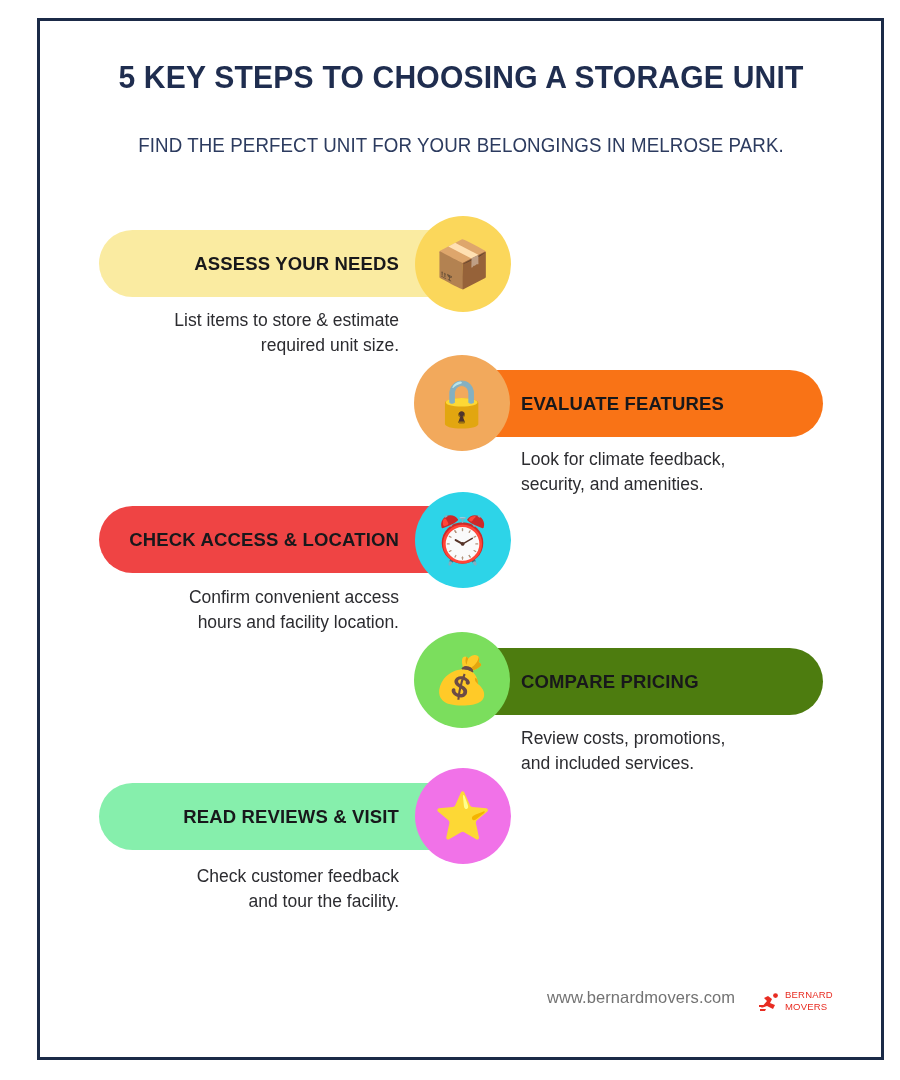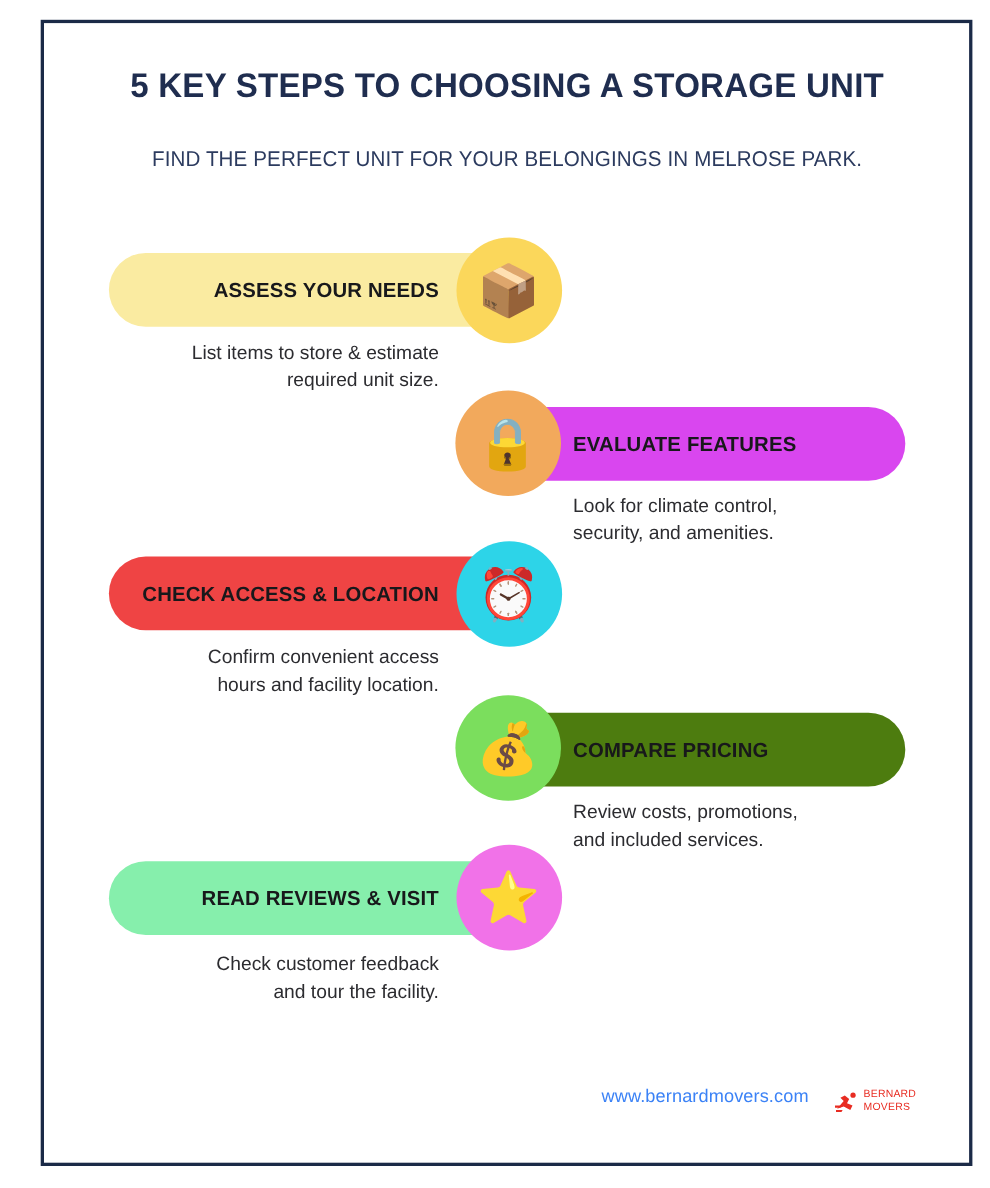--- a/index.html
+++ b/index.html
@@ -133,21 +133,21 @@
   }
   .brand-name {
     font-size: 17px;
     font-weight: bold;
     color: #1f2d4f;
     letter-spacing: 0.1px;
   }
   .brand-url {
     margin-top: 6px;
     font-size: 16.5px;
-    color: #3b82f6;
+    color: #737373;
     letter-spacing: 0.1px;
   }
 
   .logo {
     position: absolute;
     left: 748px;
     top: 988px;
     width: 74px;
     height: 30px;
   }
@@ -180,27 +180,27 @@
         <div class="pill" style="top: 230px; background: rgb(250, 235, 161);">
           <span class="pill-label">ASSESS YOUR NEEDS</span>
         </div>
         <div class="bubble" style="top: 216px; background: rgb(251, 215, 91);">
           <span class="bubble-emoji">📦</span>
         </div>
         <div class="desc" style="top: 308px;">List items to store &amp; estimate
 required unit size.</div>
       </div>
       <div class="step right">
-        <div class="pill" style="top: 370px; background: #d946ef;">
+        <div class="pill" style="top: 370px; background: #f97316;">
           <span class="pill-label">EVALUATE FEATURES</span>
         </div>
         <div class="bubble" style="top: 355px; background: rgb(242, 169, 92);">
           <span class="bubble-emoji">🔒</span>
         </div>
-        <div class="desc" style="top: 447px;">Look for climate control,
+        <div class="desc" style="top: 447px;">Look for climate feedback,
 security, and amenities.</div>
       </div>
       <div class="step left">
         <div class="pill" style="top: 506px; background: #ef4444;">
           <span class="pill-label">CHECK ACCESS &amp; LOCATION</span>
         </div>
         <div class="bubble" style="top: 492px; background: rgb(45, 212, 232);">
           <span class="bubble-emoji">⏰</span>
         </div>
         <div class="desc" style="top: 585px;">Confirm convenient access

